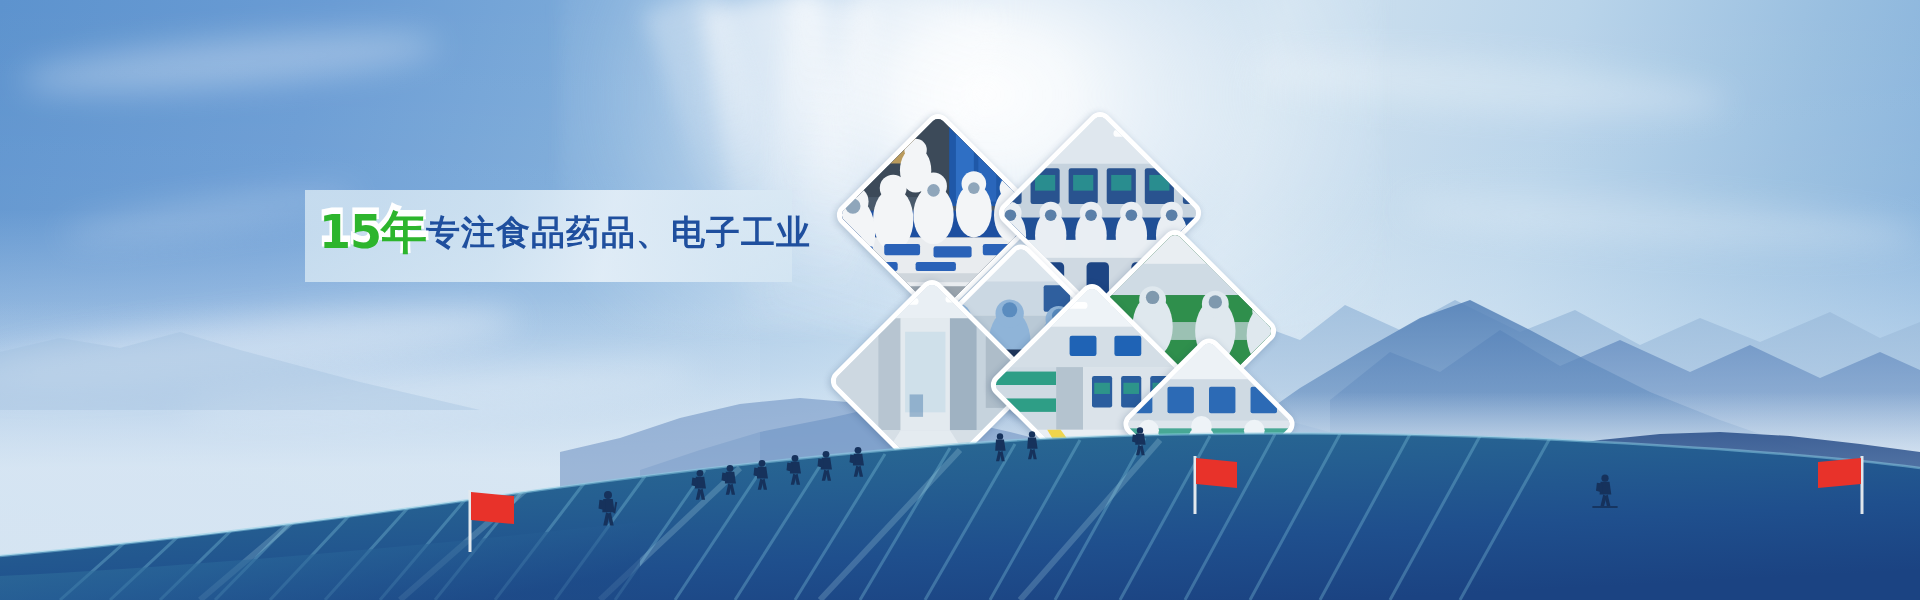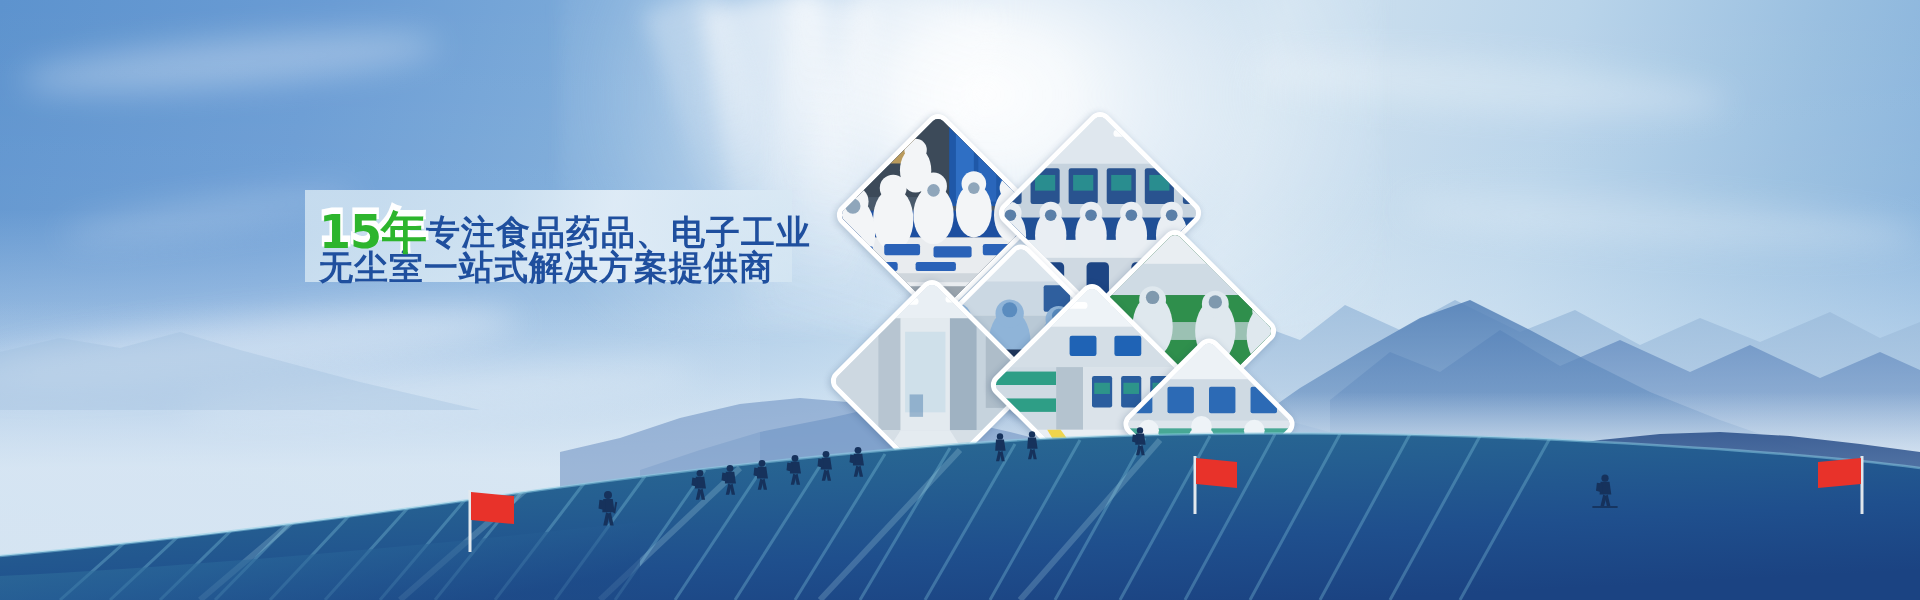--- a/index.html
+++ b/index.html
@@ -654,18 +654,15 @@
     </g>
   </svg>
 
   <div class="panel">
     <div class="tline line1">
       <span class="yrs-wrap">
         <span class="yrs yrs-back">15年</span>
         <span class="yrs yrs-front">15年</span>
       </span><span class="headline">专注食品药品、电子工业</span>
     </div>
-    <div class="tline line2">
-      <span class="headline2">无尘室一站式解决方案提供商</span>
-    </div>
   </div>
 
 </div>
 
 </body></html>

